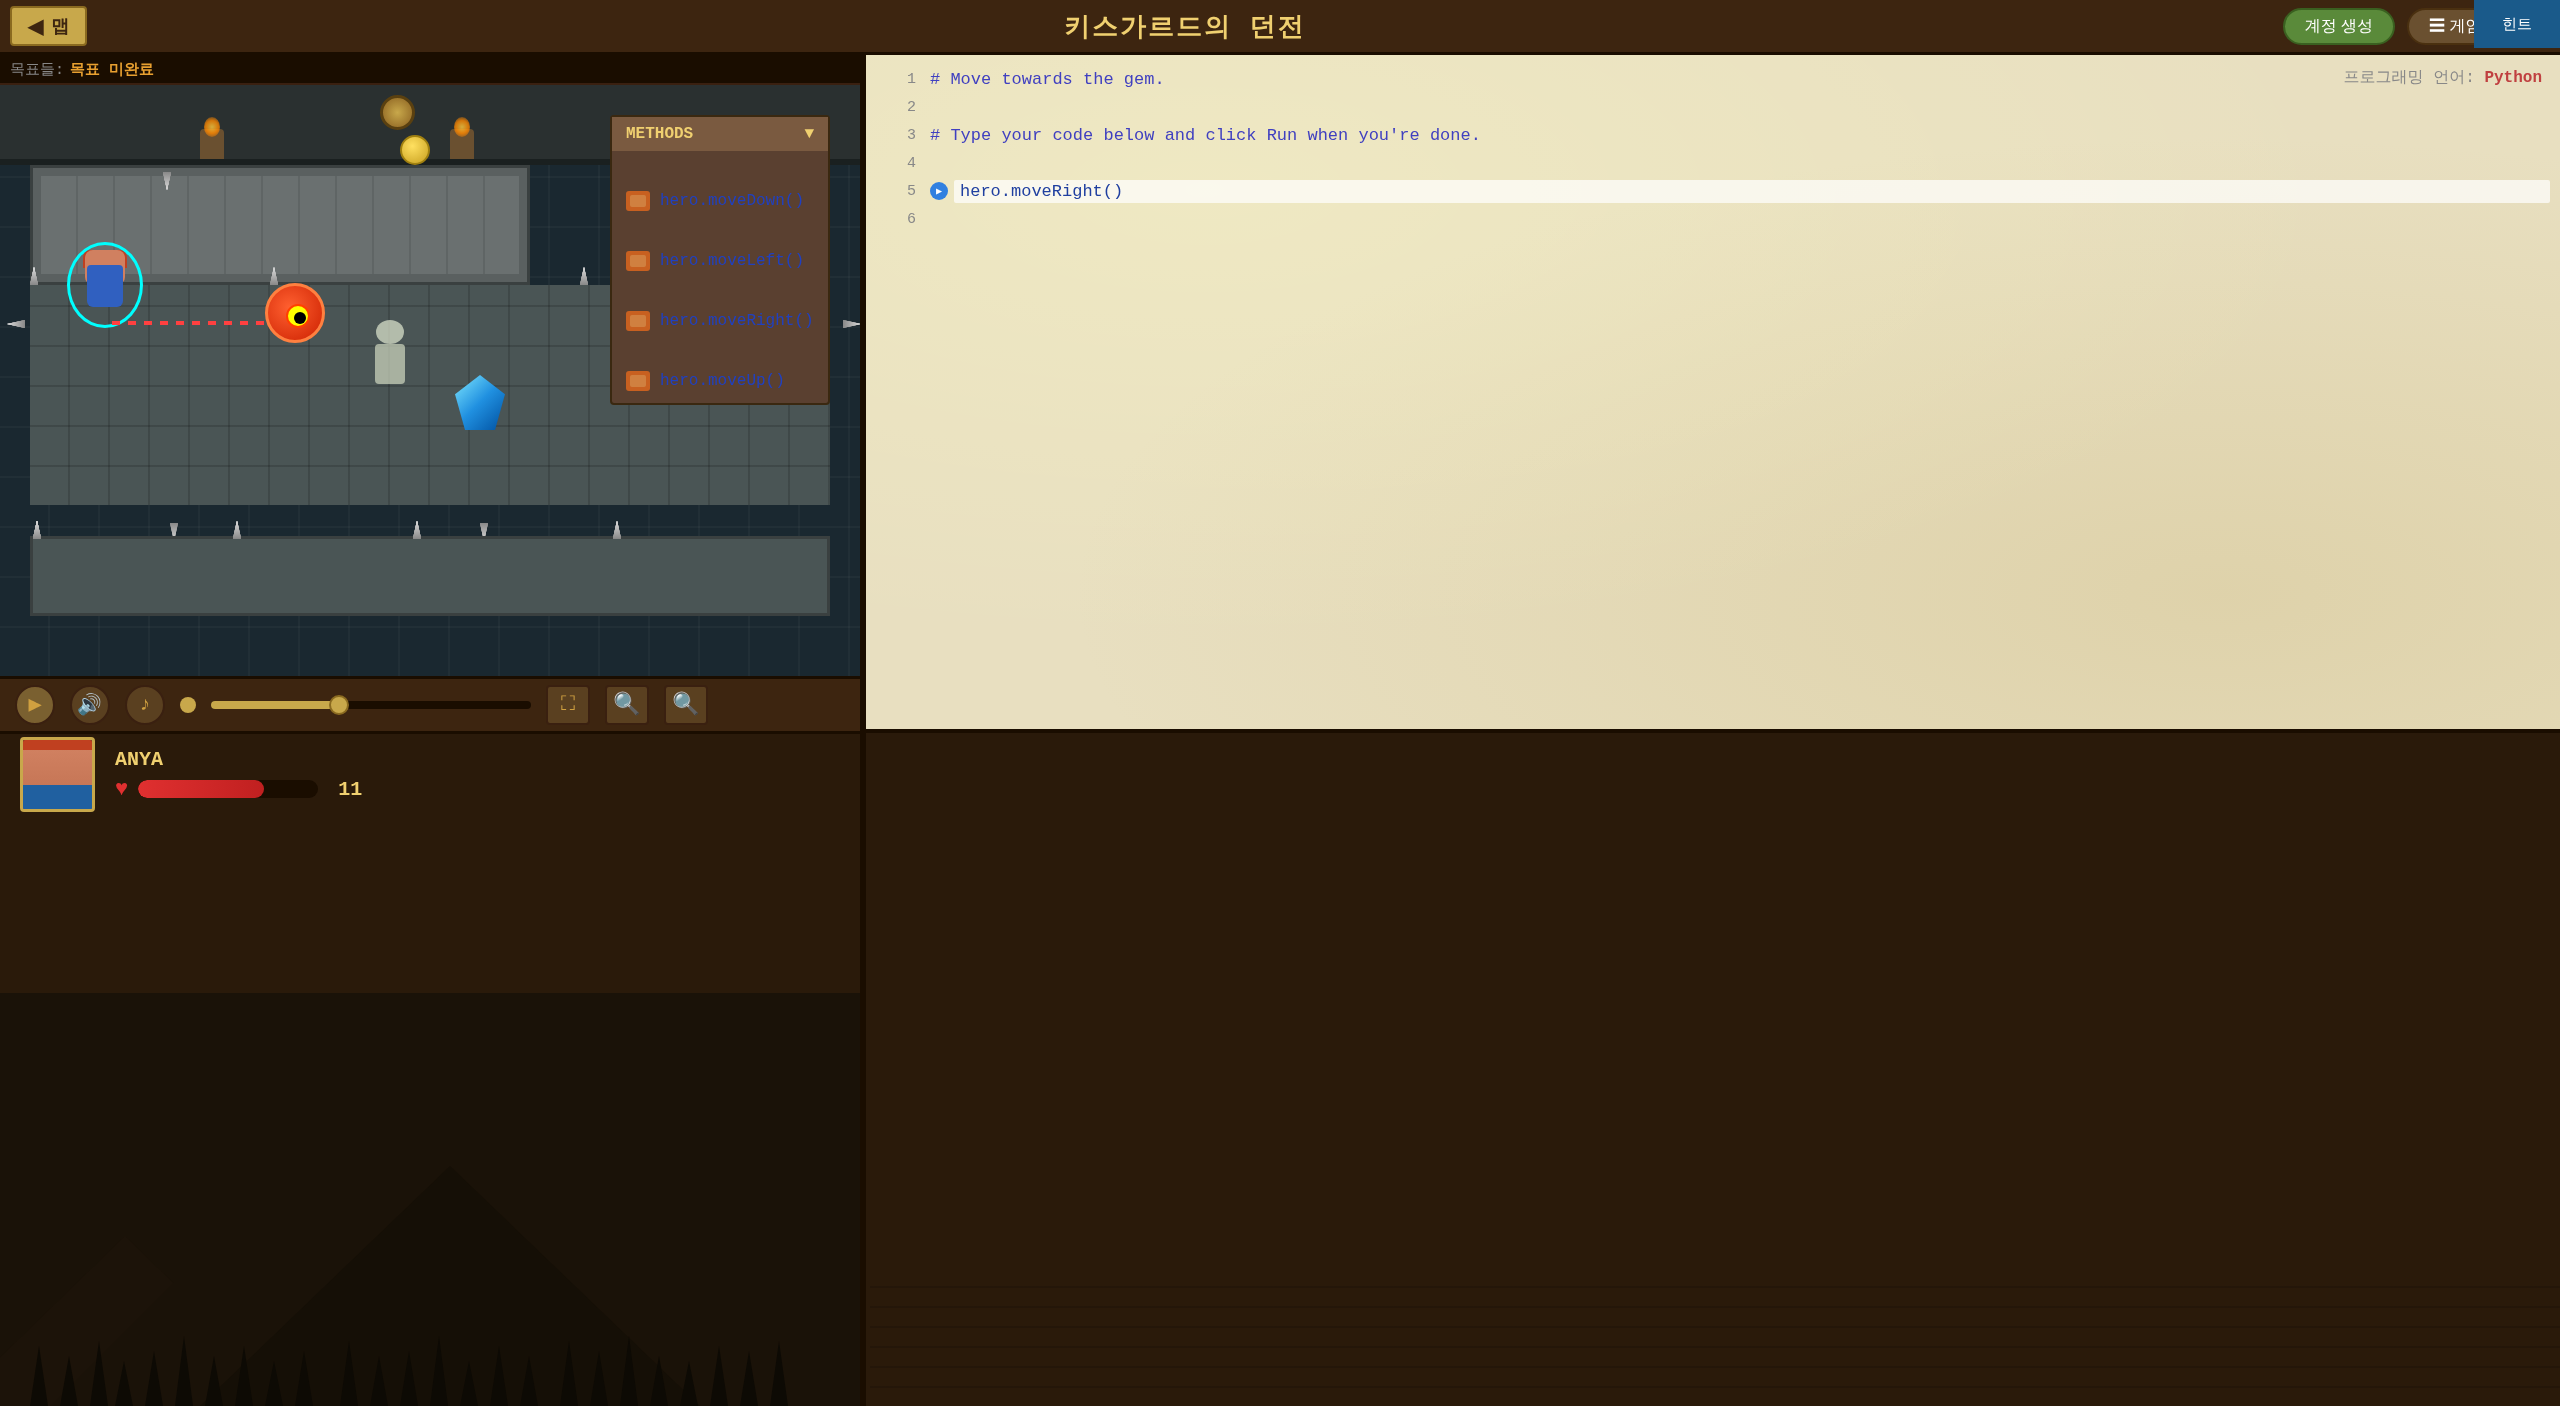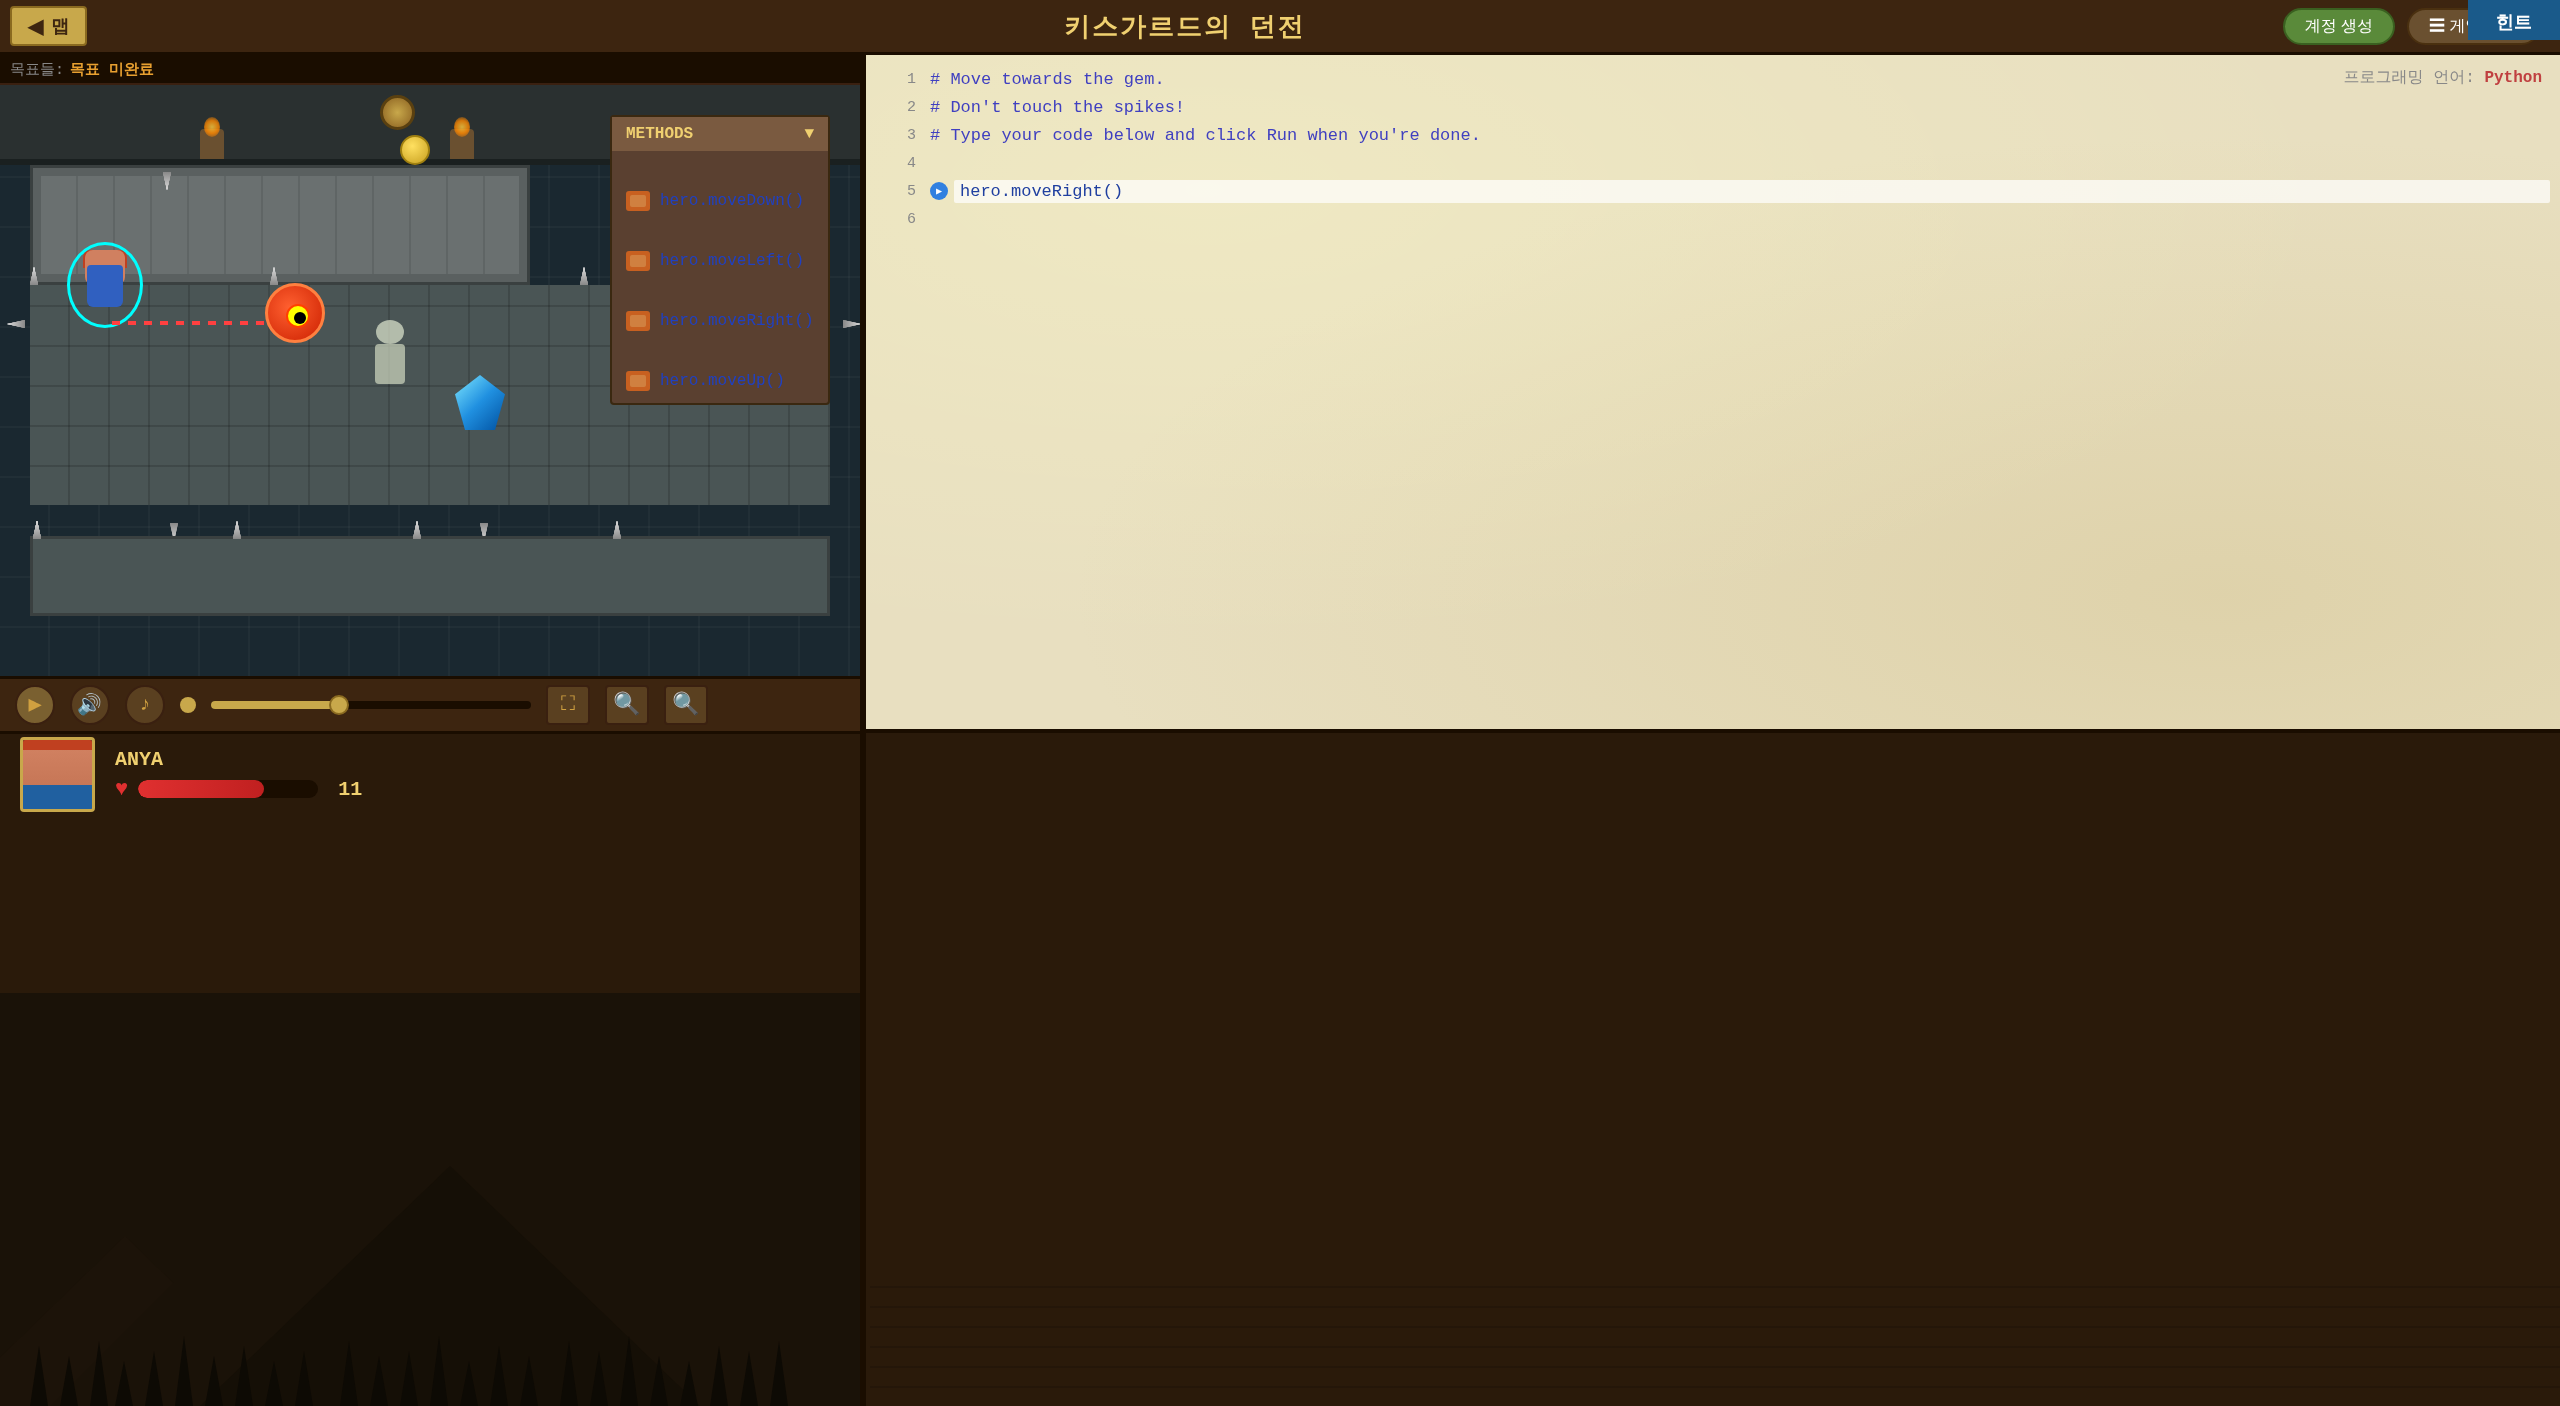--- a/index.html
+++ b/index.html
@@ -64,26 +64,26 @@
     }
     .top-btn.menu {
       background: #6a5030;
       border-color: #4a3010;
     }
     .hint-btn {
       position: absolute;
       right: 0; top: 0;
       background: #1a5a8a;
       color: #fff;
-      font-size: 18px;
-      font-weight: bold;
+      font-size: 15px;
+      font-weight: normal;
       padding: 10px 28px;
       border: none;
       cursor: pointer;
-      height: 40px;
+      height: 48px;
       min-width: 80px;
     }
 
     
     .main-layout {
       position: absolute;
       top: 55px;
       left: 0;
       right: 0;
       bottom: 0;
@@ -979,21 +979,20 @@
       </div>
 
       <div class="code-lines">
 
         <div class="code-line">
           <span class="line-num">1</span>
           <span class="line-content comment"># Move towards the gem.</span>
         </div>
         <div class="code-line">
           <span class="line-num">2</span>
-          <span class="line-content comment"># Don't touch the spikes!</span>
         </div>
         <div class="code-line">
           <span class="line-num">3</span>
           <span class="line-content comment"># Type your code below and click Run when you're done.</span>
         </div>
         <div class="code-line">
           <span class="line-num">4</span>
           <span class="line-content"></span>
         </div>
         <div class="code-line">

